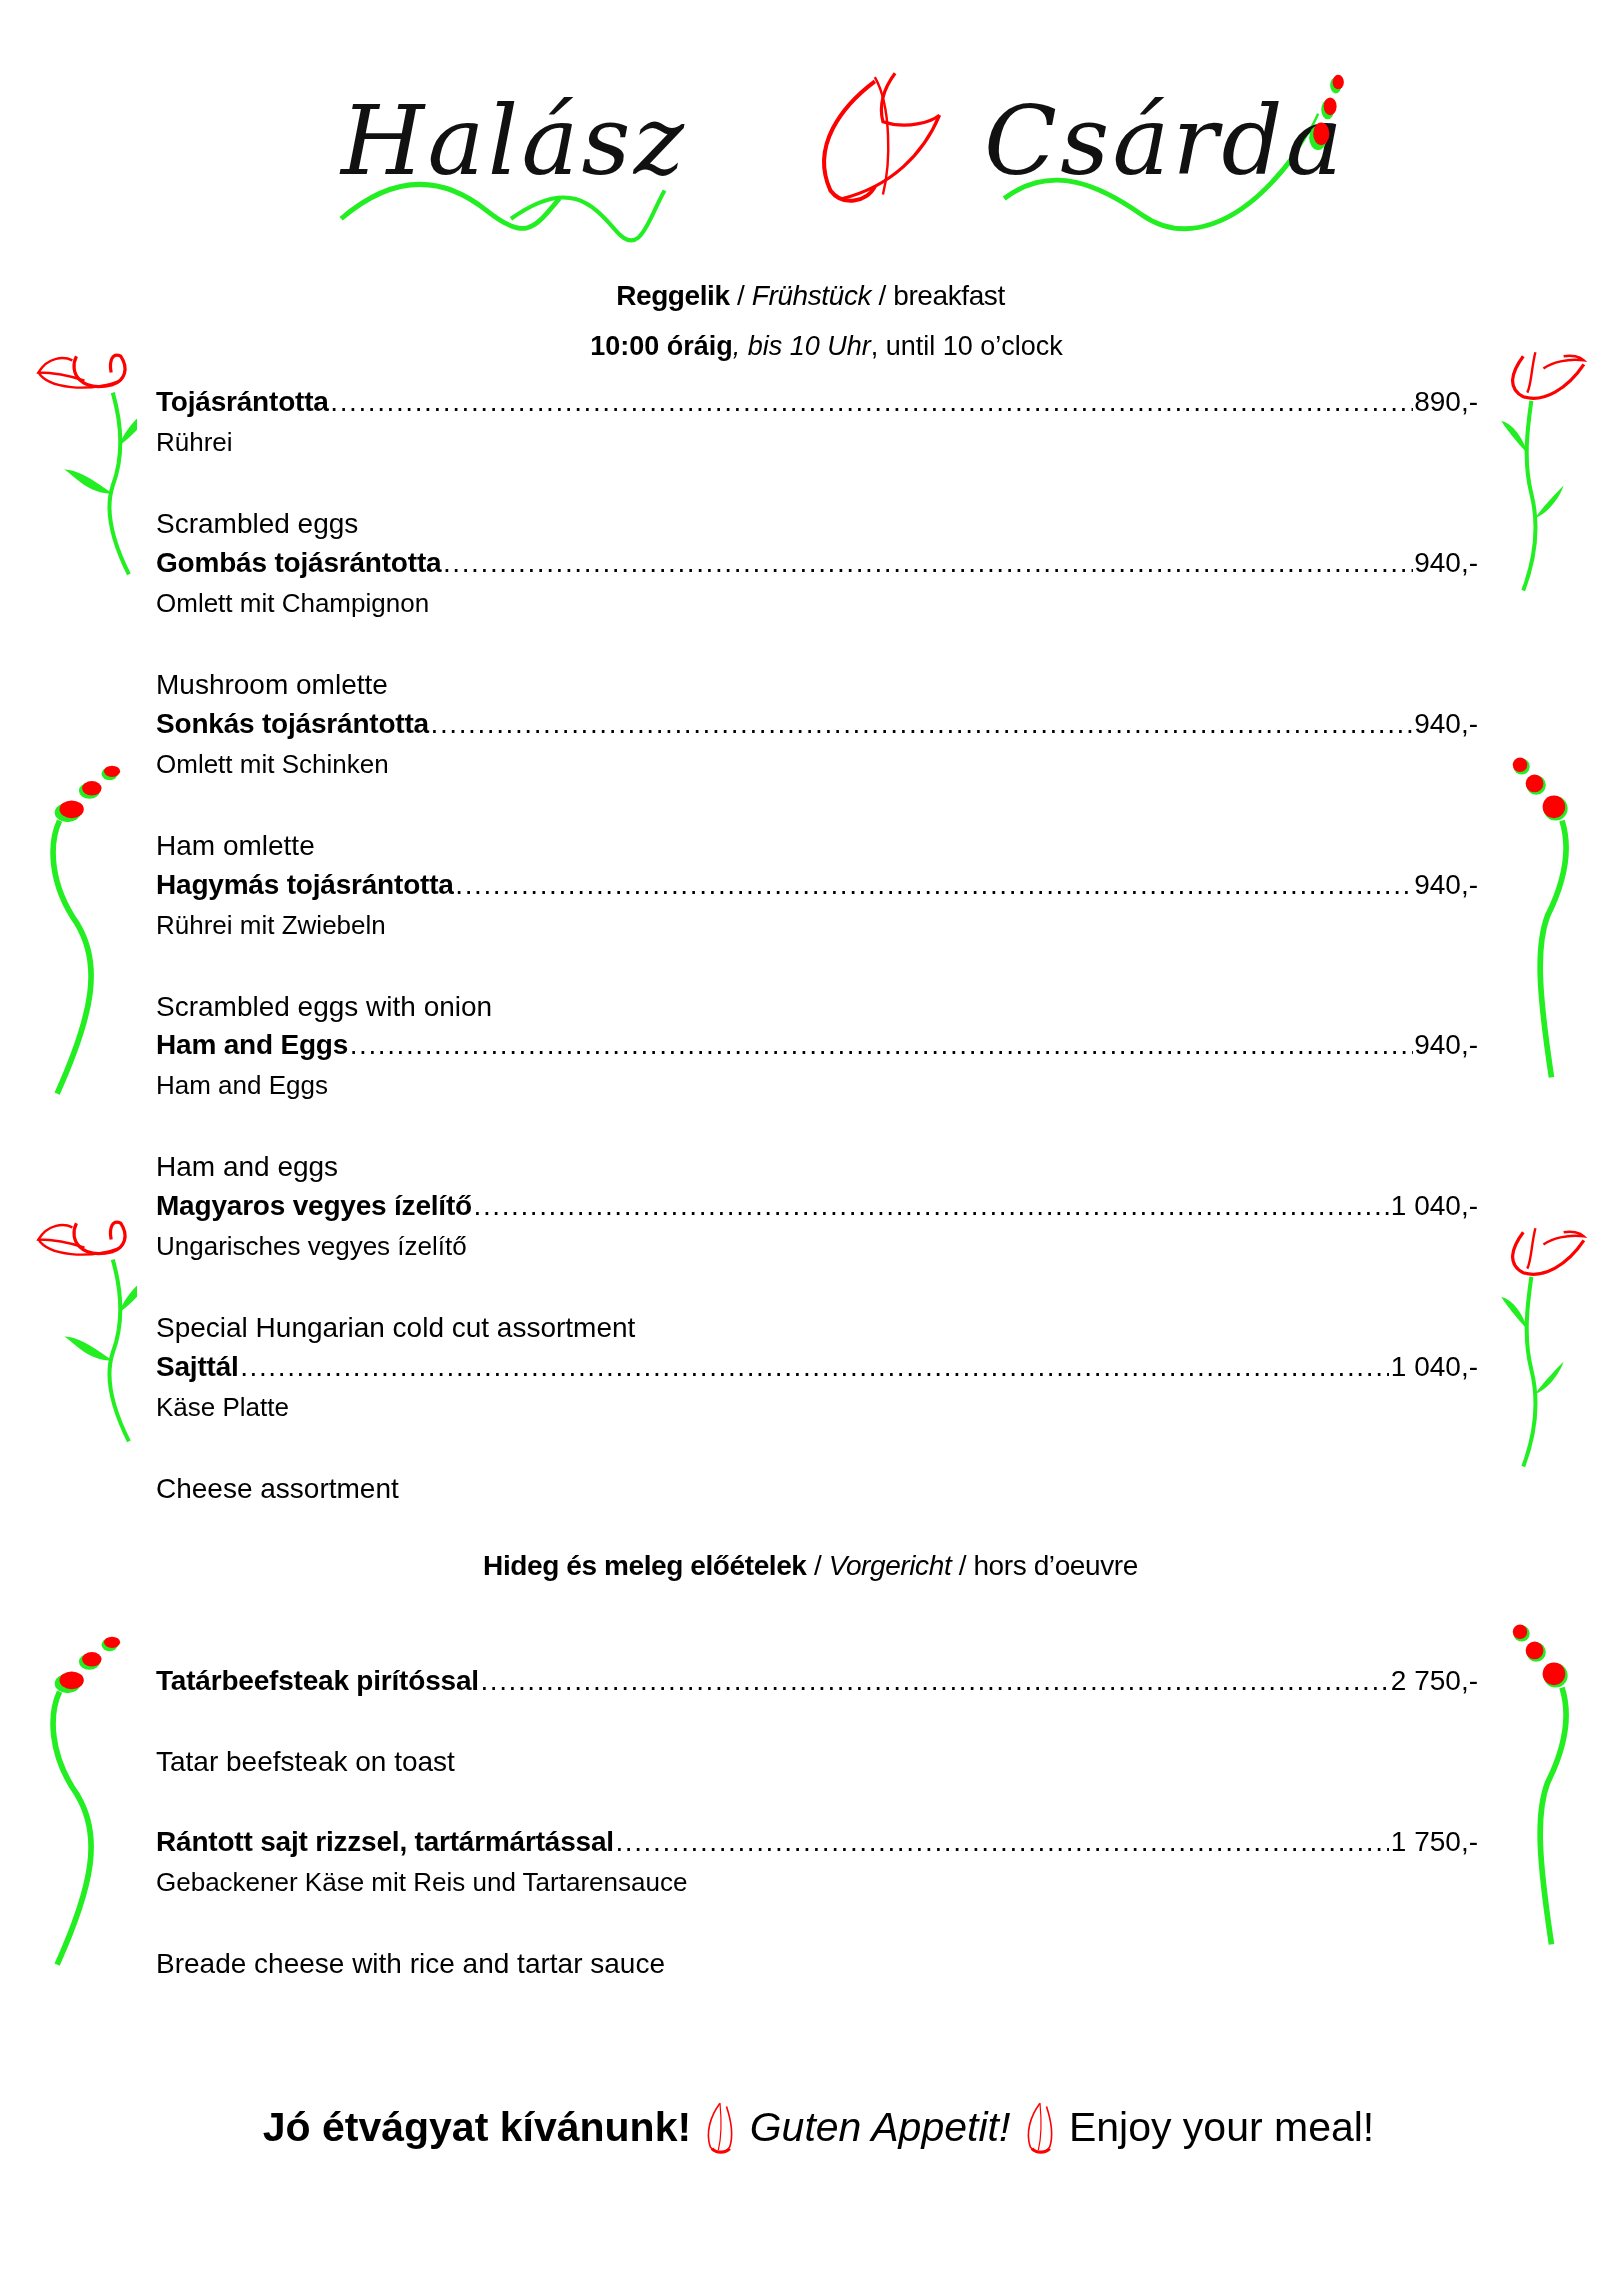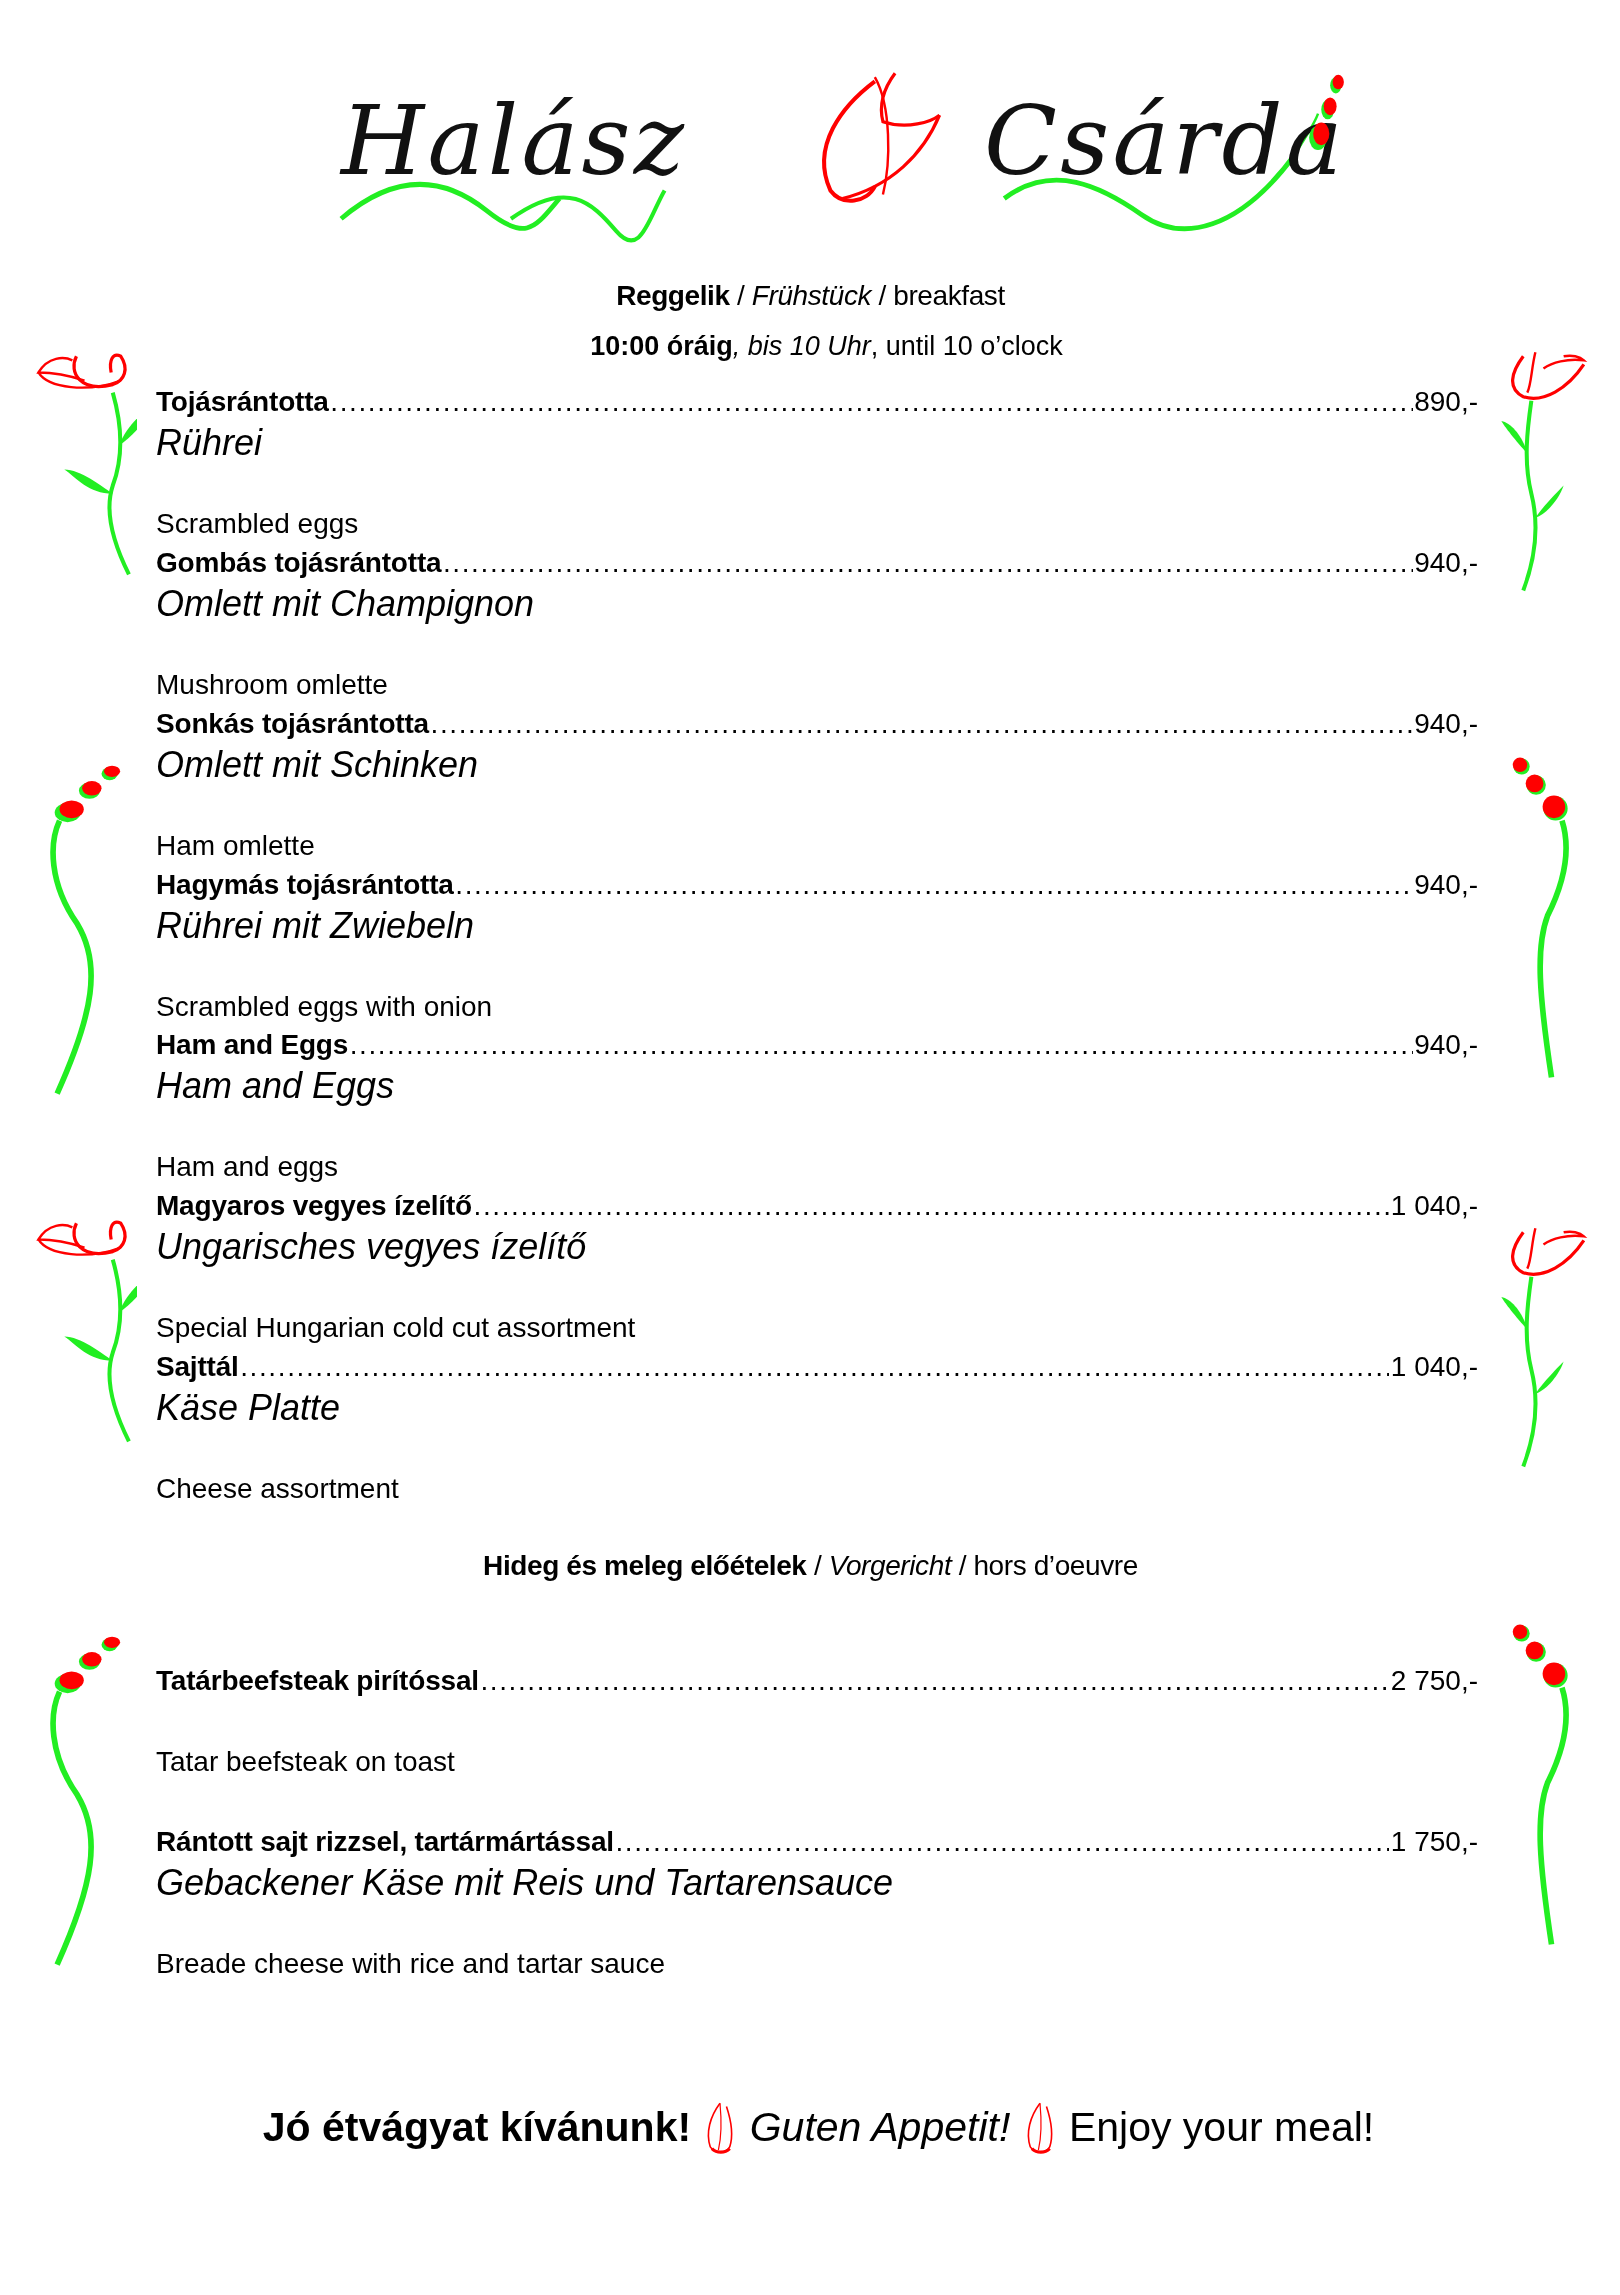--- a/index.html
+++ b/index.html
@@ -14,21 +14,21 @@
              letter-spacing: -0.4px; }
   .heading b { font-weight: bold; }
   .subhead { left: 16px; width: 1621px; text-align: center; font-size: 27px; line-height: 32px; }
   .item { left: 156px; width: 1322px; }
   .item-row { display: flex; align-items: baseline; font-size: 28px; line-height: 41px; }
   .item-name { font-weight: bold; white-space: nowrap; letter-spacing: -0.2px; }
   .dots { flex: 1; overflow: hidden; white-space: nowrap; height: 41px; margin: 0 1.6px;
           letter-spacing: 1.6px; }
   .dots::after { content: "........................................................................................................................................................................................................................................................................................"; }
   .price { white-space: nowrap; }
-  .item-de { font-style: italic; font-size: 36px; line-height: 41px; }
+  .item-de { font-size: 26px; line-height: 41px; }
   .item-en { font-size: 28px; line-height: 41px; margin-top: 40px; }
   .deco { width: 105px; }
   .deco svg { width: 100%; height: 100%; }
   .footer { left: 0; width: 1621px; text-align: center; font-size: 41px; line-height: 57px;
             display: flex; justify-content: center; align-items: center; gap: 11.3px; }
   .footer .tulip { width: 36px; height: 55px; display: inline-block; }
   .italic { font-style: italic; }
 </style>
 </head>
 <body>

